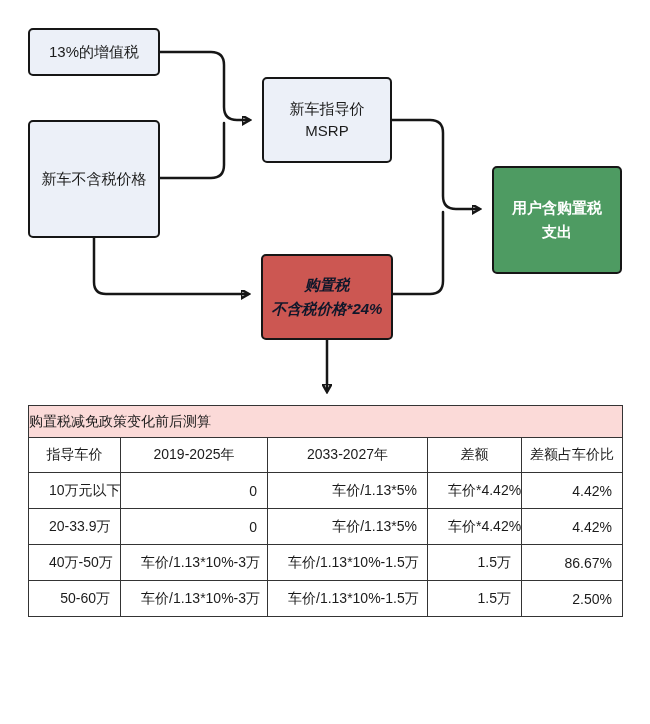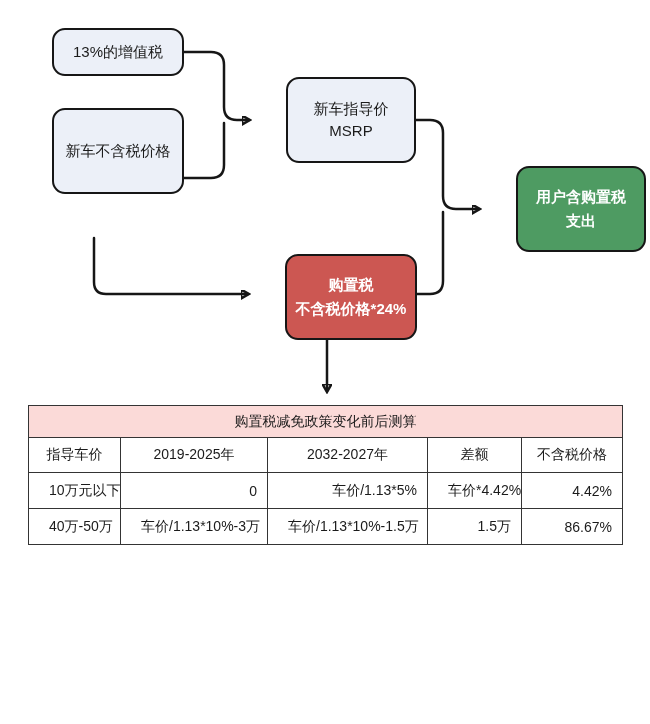--- a/index.html
+++ b/index.html
@@ -13,39 +13,38 @@
     width: 650px;
     height: 724px;
     background: #ffffff;
     overflow: hidden;
   }
   
   .fbox {
     position: absolute;
     box-sizing: border-box;
     border: 2.5px solid #161616;
-    border-radius: 13px;
+    border-radius: 5px;
     display: flex;
     flex-direction: column;
     align-items: center;
     justify-content: center;
     font-size: 15px;
     line-height: 22px;
     color: #1b1b1b;
     text-align: center;
-    margin-left: 24px;
   }
   .fbox.light { background: #ecf0f8; }
-  .fbox.red   { background: #cc5752; color: #ffffff; font-weight: 700; }
+  .fbox.red   { background: #cc5752; color: #0f172a; font-weight: 700; font-style: italic; }
   .fbox.green { background: #4e9b62; color: #ffffff; font-weight: 700; }
   #box-vat    { left: 28px;  top: 28px;  width: 132px; height: 48px; }
-  #box-pretax { left: 28px;  top: 108px; width: 132px; height: 86px; text-align: center; }
+  #box-pretax { left: 28px;  top: 120px; width: 132px; height: 118px; text-align: center; }
   #box-msrp   { left: 262px; top: 77px;  width: 130px; height: 86px; align-items: center; }
   #box-tax    { left: 261px; top: 254px; width: 132px; height: 86px; line-height: 24px; }
-  #box-user   { left: 492px; top: 166px; width: 130px; height: 86px; line-height: 24px; justify-content: center; }
+  #box-user   { left: 492px; top: 166px; width: 130px; height: 108px; line-height: 24px; justify-content: center; }
   
   #wires {
     position: absolute;
     left: 0; top: 0;
     width: 650px; height: 724px;
     pointer-events: none;
   }
   #wires path {
     fill: none;
     stroke: #161616;
@@ -65,21 +64,21 @@
   }
   #calc-table td {
     border: 1.5px solid #343434;
     padding: 0 10px 0 20px;
     box-sizing: border-box;
     white-space: nowrap;
     overflow: hidden;
   }
   #calc-table td.title-cell {
     background: #fbdad8;
-    text-align: center;
+    text-align: left;
     height: 32px;
     padding: 0;
   }
   #calc-table td.head-cell {
     text-align: center;
     height: 35px;
     padding: 0 2px;
   }
   #calc-table td.data-cell {
     text-align: right;
@@ -136,34 +135,48 @@
         <col style="width:94px">
         <col style="width:101px">
     </colgroup>
     <tbody>
       <tr>
         <td class="title-cell" colspan="5">购置税减免政策变化前后测算</td>
       </tr>
       <tr>
         <td class="head-cell">指导车价</td>
         <td class="head-cell">2019-2025年</td>
-        <td class="head-cell">2032-2027年</td>
+        <td class="head-cell">2033-2027年</td>
         <td class="head-cell">差额</td>
-        <td class="head-cell">不含税价格</td>
+        <td class="head-cell">差额占车价比</td>
       </tr>
       <tr>
         <td class="data-cell">10万元以下</td>
+        <td class="data-cell">0</td>
+        <td class="data-cell">车价/1.13*5%</td>
+        <td class="data-cell">车价*4.42%</td>
+        <td class="data-cell">4.42%</td>
+      </tr>
+      <tr>
+        <td class="data-cell">20-33.9万</td>
         <td class="data-cell">0</td>
         <td class="data-cell">车价/1.13*5%</td>
         <td class="data-cell">车价*4.42%</td>
         <td class="data-cell">4.42%</td>
       </tr>
       <tr>
         <td class="data-cell">40万-50万</td>
         <td class="data-cell">车价/1.13*10%-3万</td>
         <td class="data-cell">车价/1.13*10%-1.5万</td>
         <td class="data-cell">1.5万</td>
         <td class="data-cell">86.67%</td>
       </tr>
+      <tr>
+        <td class="data-cell">50-60万</td>
+        <td class="data-cell">车价/1.13*10%-3万</td>
+        <td class="data-cell">车价/1.13*10%-1.5万</td>
+        <td class="data-cell">1.5万</td>
+        <td class="data-cell">2.50%</td>
+      </tr>
     </tbody>
   </table>
 
 </div>
 
 </body></html>

